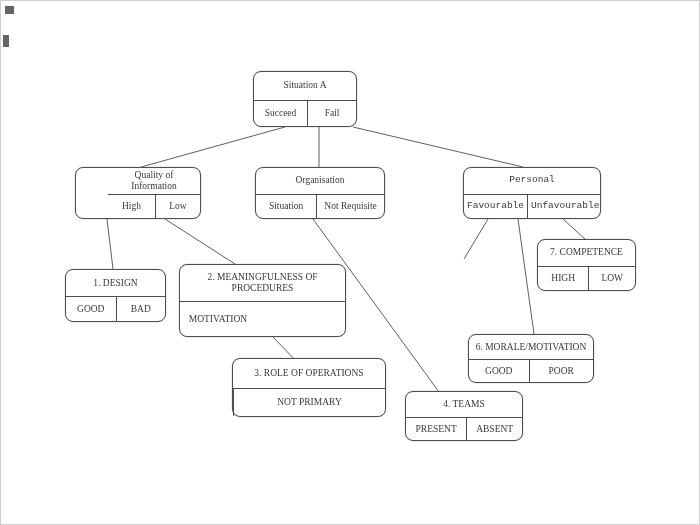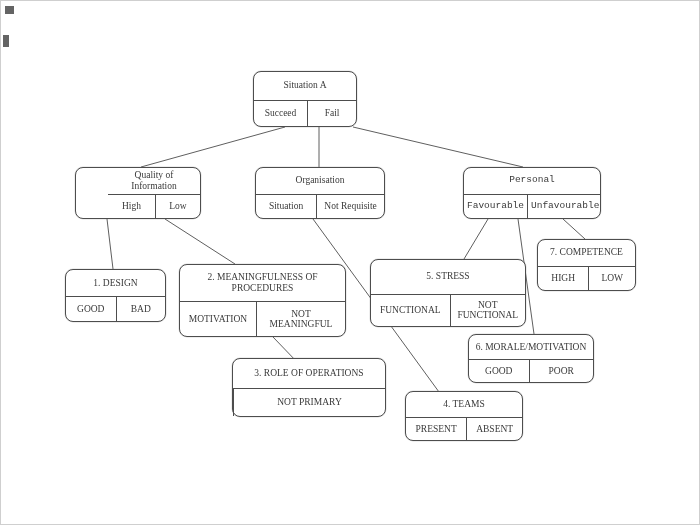--- a/index.html
+++ b/index.html
@@ -95,28 +95,20 @@
     <div class="node-title">1. DESIGN</div>
     <div class="node-options">
       <div class="cell left" style="width: 50%;">GOOD</div>
       <div class="cell right">BAD</div>
     </div>
   </div>
     <div class="node" style="left: 178px; top: 263px; width: 167px; height: 73px;">
     <div class="node-title">2. MEANINGFULNESS OF PROCEDURES</div>
     <div class="node-options">
       <div class="cell left" style="width: 46%;">MOTIVATION</div>
-      <div class="cell right">NOT MEANINGFUL</div>
-    </div>
-  </div>
-    <div class="node" style="left: 369px; top: 258px; width: 156px; height: 68px;">
-    <div class="node-title">5. STRESS</div>
-    <div class="node-options">
-      <div class="cell left" style="width: 51%;">FUNCTIONAL</div>
-      <div class="cell right">NOT FUNCTIONAL</div>
     </div>
   </div>
     <div class="node" style="left: 467px; top: 333px; width: 126px; height: 49px;">
     <div class="node-title">6. MORALE/MOTIVATION</div>
     <div class="node-options">
       <div class="cell left" style="width: 48%;">GOOD</div>
       <div class="cell right">POOR</div>
     </div>
   </div>
     <div class="node" style="left: 231px; top: 357px; width: 154px; height: 59px; justify-content: space-between;">

